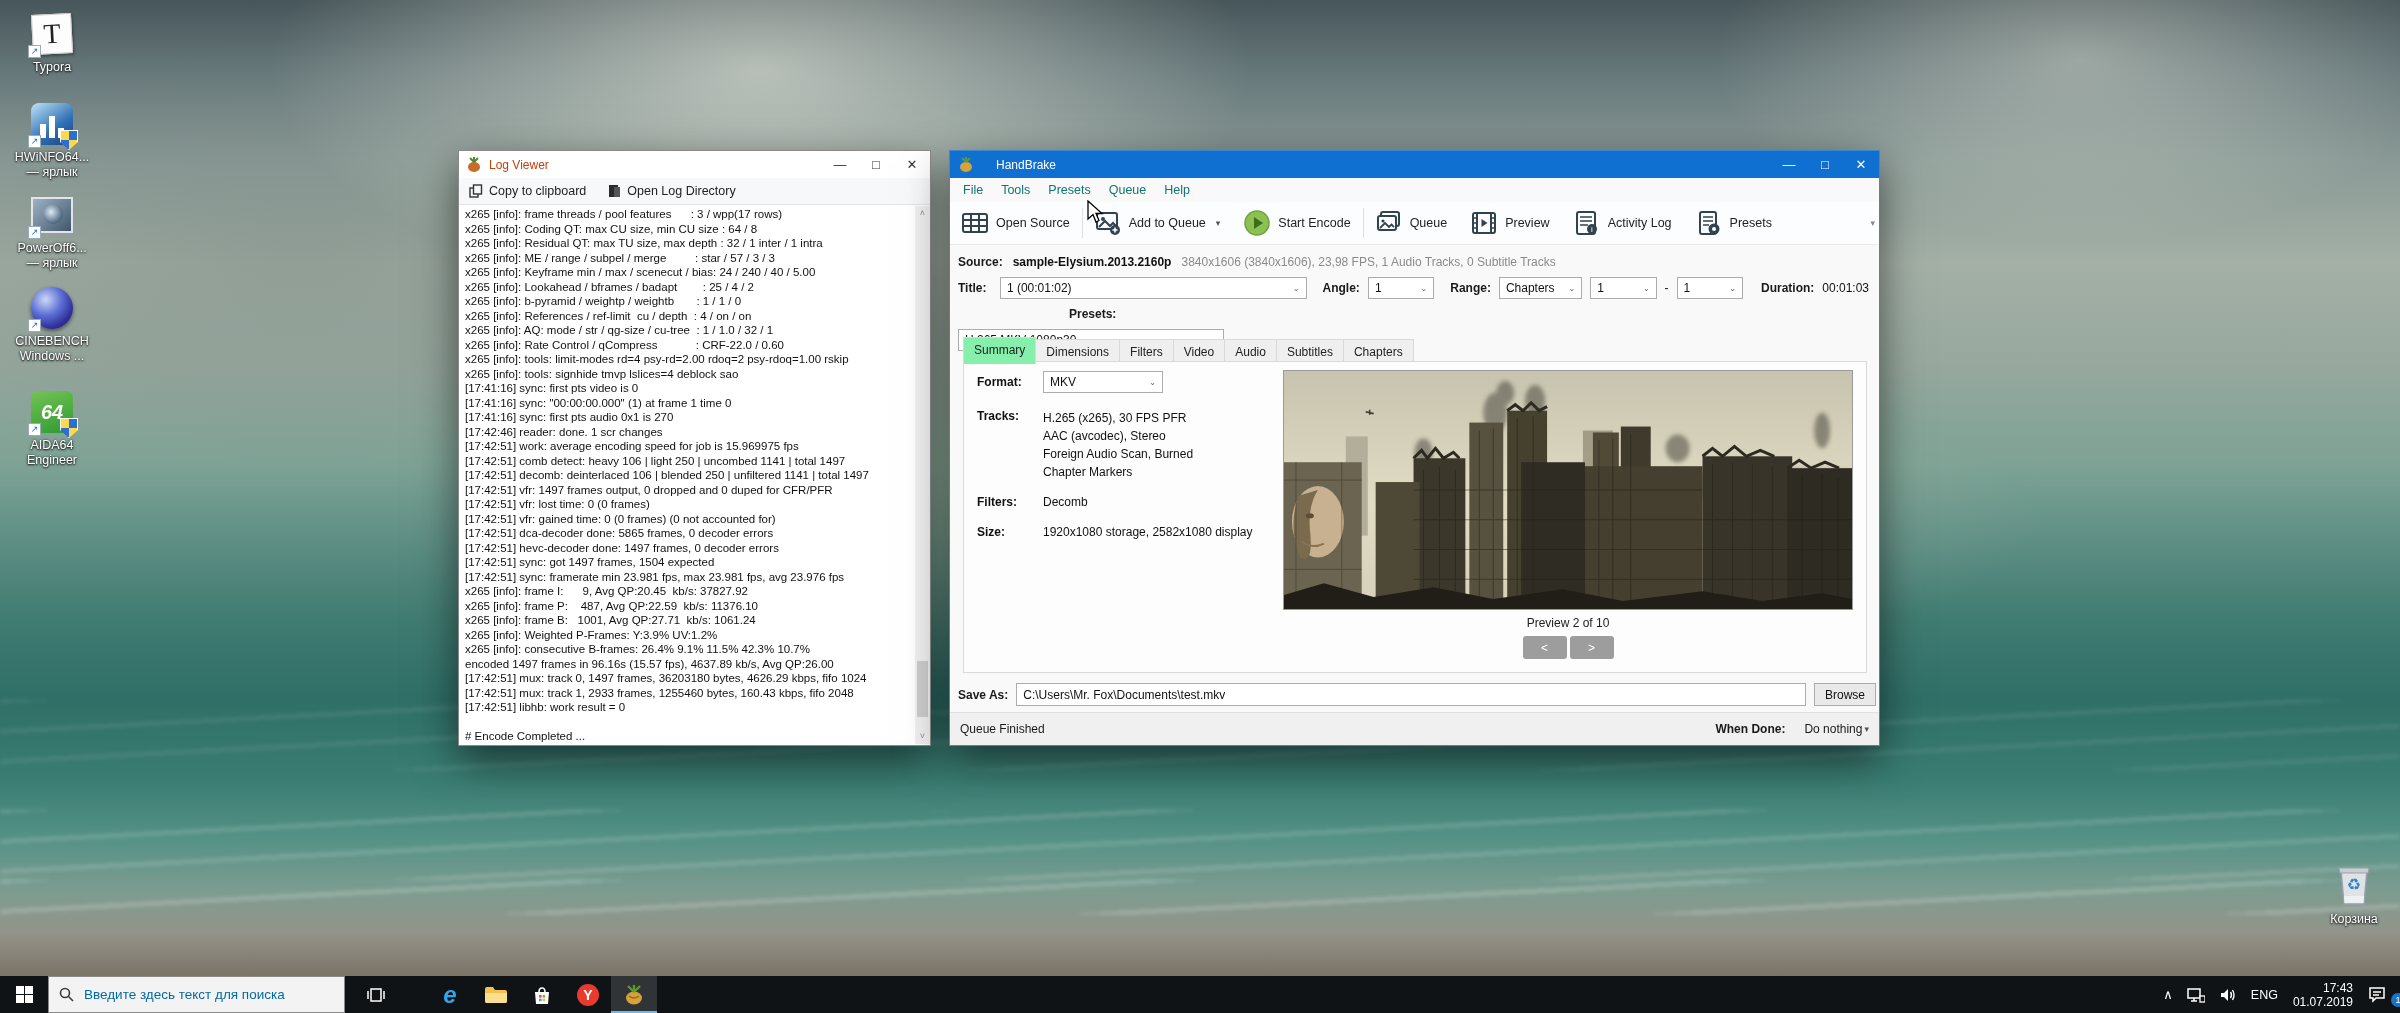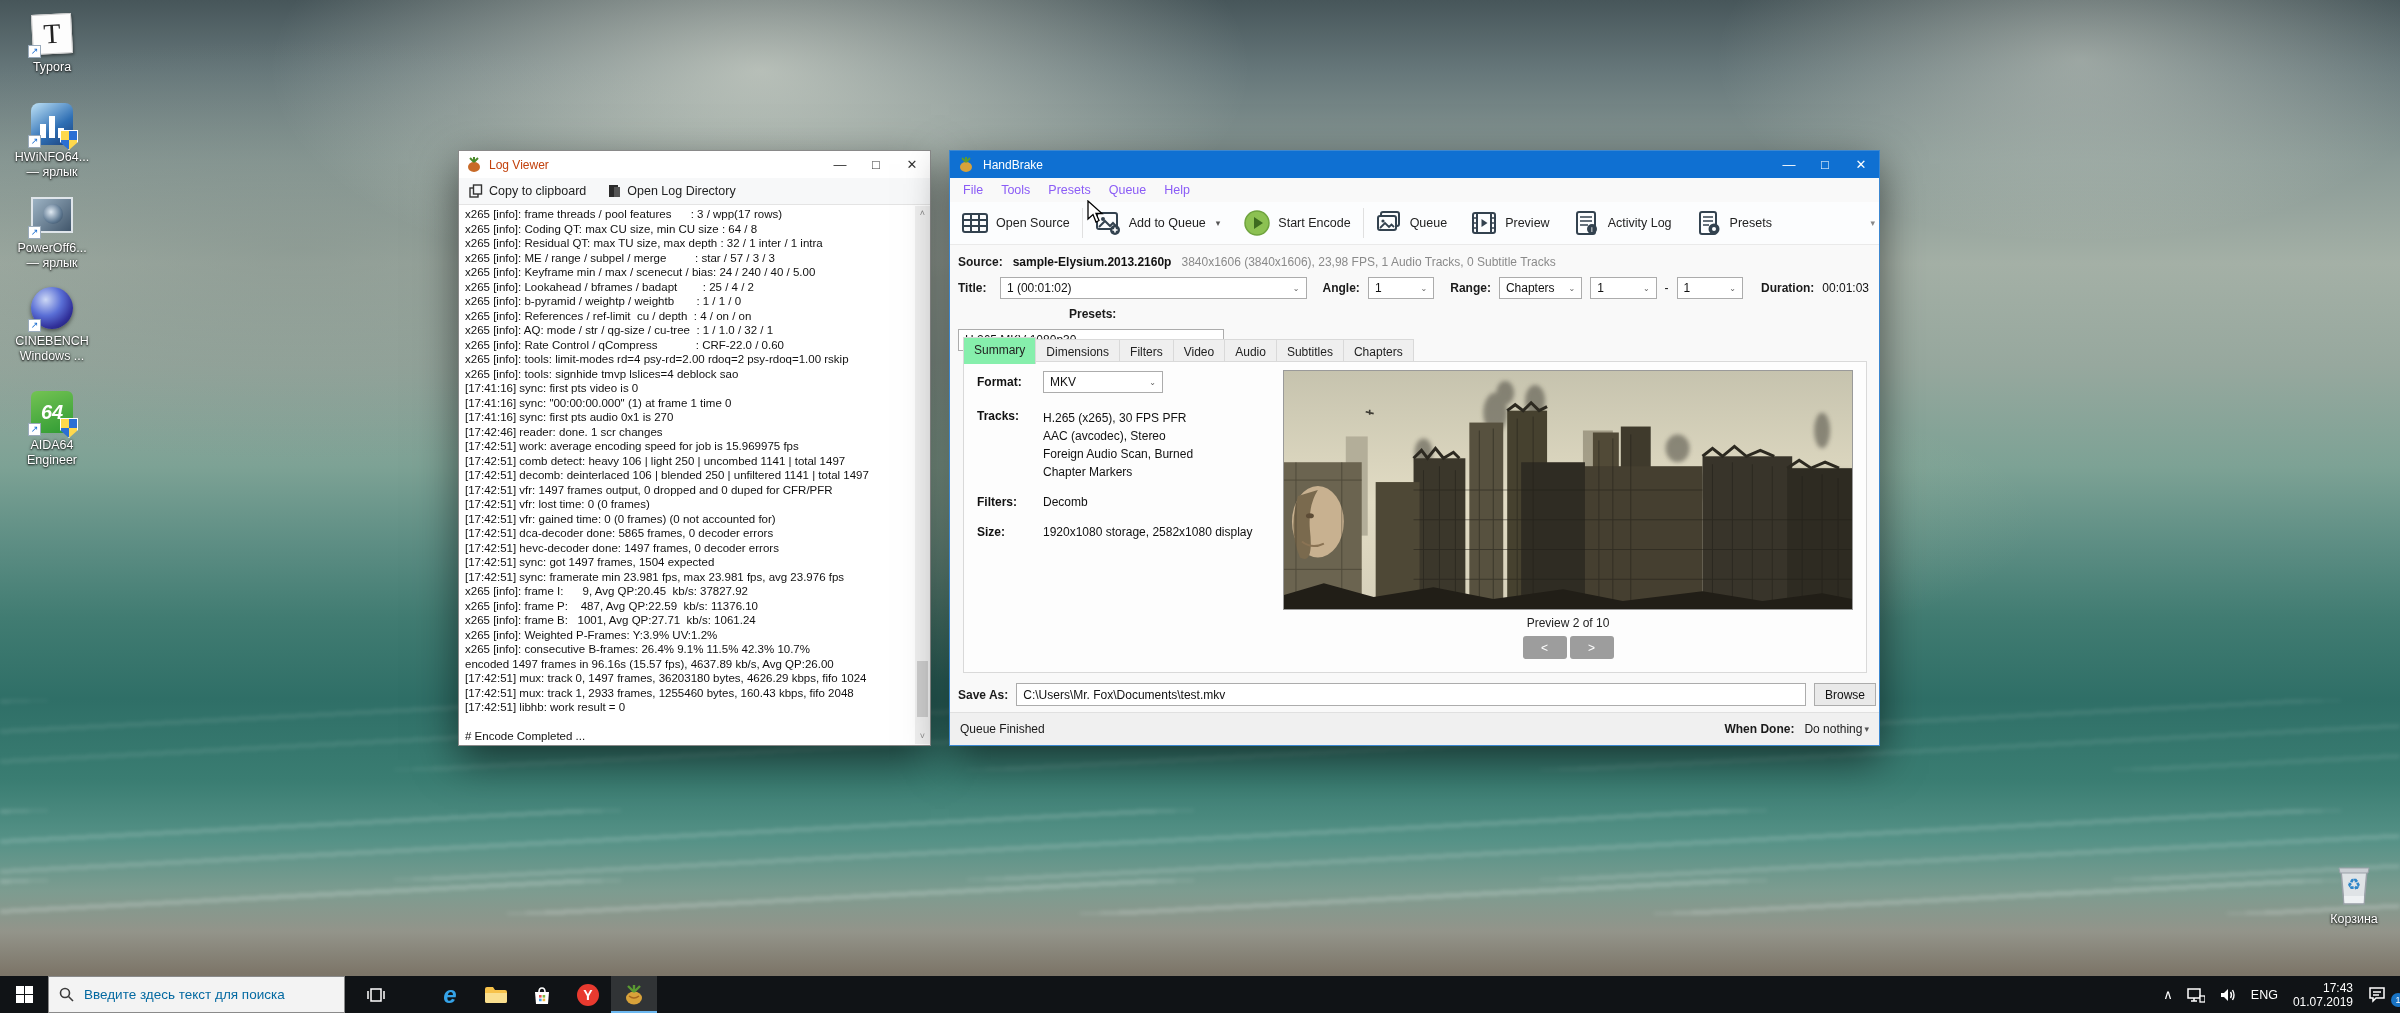--- a/index.html
+++ b/index.html
@@ -59,23 +59,23 @@
   .lv-tool { display:flex; align-items:center; gap:6px; }
   .lv-log { position:absolute; left:1px; right:15px; top:55px; bottom:1px; background:#fff; padding:1px 0 0 5px; overflow:hidden; }
   .log-line { font-size:11.5px; line-height:14.5px; min-height:14.5px; white-space:pre; color:#111; }
   .lv-scroll { position:absolute; right:0px; top:55px; bottom:1px; width:15px; background:#f0f0f0; }
   .lv-scroll .arr { position:absolute; left:0; width:15px; height:15px; color:#8a8a8a; font-size:9px; text-align:center; line-height:15px; }
   .lv-scroll .thumb { position:absolute; left:2px; width:11px; top:455px; height:56px; background:#cdcdcd; }
 
   
   #handbrake { left:949px; top:150px; width:931px; height:596px; background:#f9f9f9; border:1px solid #3c87d0; }
   .hb-titlebar { height:27px; background:#0f70d2; display:flex; align-items:center; padding-left:8px; color:#fff; }
-  .hb-title { font-size:12px; margin-left:9px; }
+  .hb-title { font-size:12px; margin-left:22px; }
   .hb-controls { margin-left:auto; display:flex; color:#fff; }
-  .hb-menubar { height:24px; display:flex; align-items:center; font-size:12.5px; color:#8b5cf6; padding-left:4px; background:#f9f9f9; }
+  .hb-menubar { height:24px; display:flex; align-items:center; font-size:12.5px; color:#0f766e; padding-left:4px; background:#f9f9f9; }
   .menu-item { padding:4px 9px; }
   .hb-toolbar { height:43px; display:flex; align-items:center; background:#fcfdfe; border-bottom:1px solid #eaeaea; font-size:12.5px; color:#222; }
   .tb-item { display:flex; align-items:center; gap:8px; padding:0 12px; height:100%; }
   .tb-sep { width:1px; height:30px; background:#e0e0e0; }
   .tb-ic { width:26px; height:26px; }
   .caret { font-size:9px; color:#555; margin-left:2px; }
 
   .hb-body { position:absolute; left:0; right:0; top:94px; bottom:0; font-size:12px; color:#111; }
   .row { position:absolute; display:flex; align-items:center; }
   .lbl { font-weight:bold; color:#1a1a1a; }
@@ -505,21 +505,21 @@
 
       <div class="row" style="left:8px; top:438px; right:3px; gap:8px;">
         <span class="lbl">Save As:</span>
         <span class="saveas-input" style="flex:1">C:\Users\Mr. Fox\Documents\test.mkv</span>
         <span class="btn">Browse</span>
       </div>
 
       <div class="statusbar">
         <span>Queue Finished</span>
         <span style="margin-left:auto;" class="lbl">When Done:</span>
-        <span style="margin-left:10px;">Do nothing</span>
+        <span style="margin-left:19px;">Do nothing</span>
         <span class="caret">▾</span>
       </div>
     </div>
   </div>
 
   <svg id="cursor" width="18" height="24" viewBox="0 0 18 24">
     <path d="M2 1 L2 19 L7 14.5 L10 22 L13 20.5 L10 13.5 L16 13.5 Z" fill="#fff" stroke="#000" stroke-width="1.3"></path>
   </svg>
 </div>
 

